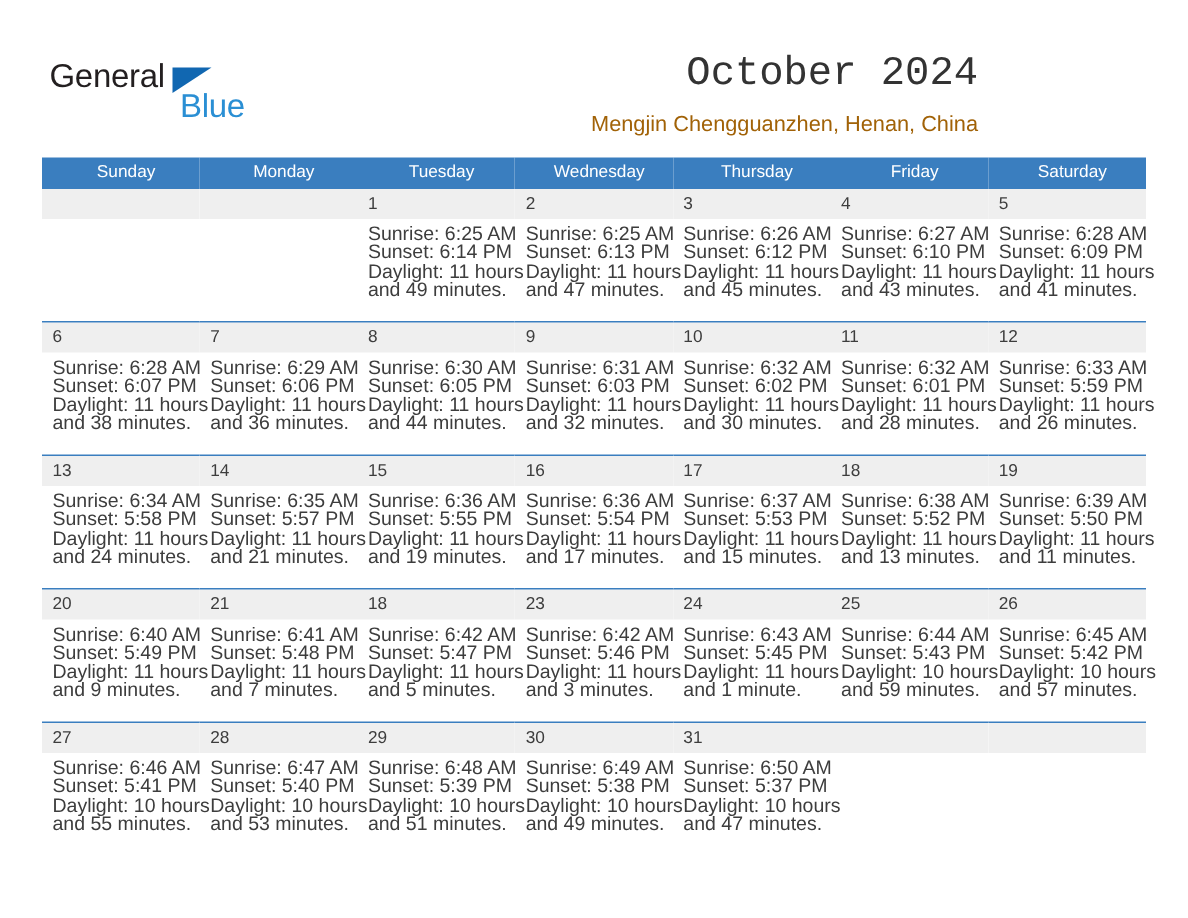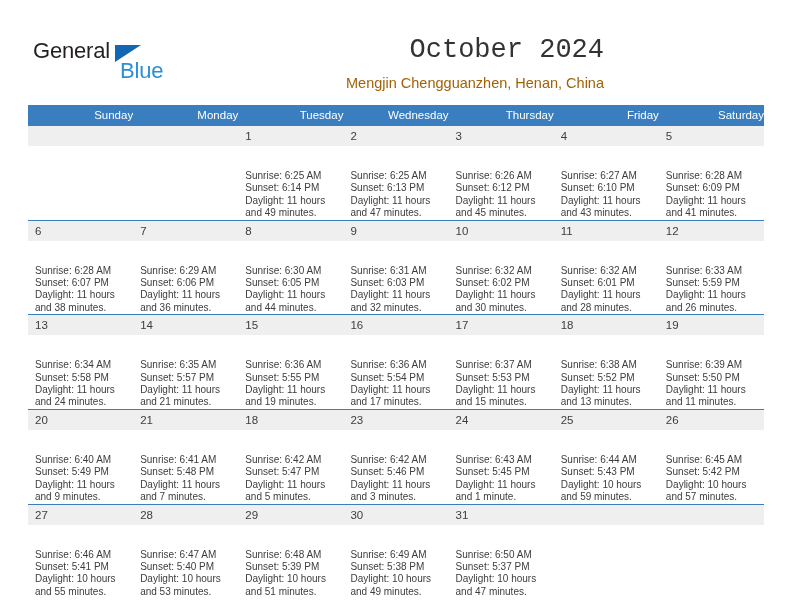--- a/index.html
+++ b/index.html
@@ -22,20 +22,21 @@
     box-sizing: border-box;
   }
 
   
   .header {
     position: absolute;
     left: 0;
     top: 0;
     width: 640px;
     height: 104px;
+    padding-left: 48px;
   }
   .logo {
     position: absolute;
     left: 33px;
     top: 38px;
     width: 170px;
     height: 46px;
   }
   .logo-general {
     position: absolute;
@@ -96,21 +97,21 @@
     border-collapse: collapse;
     table-layout: fixed;
   }
   .calendar col { width: 105.14px; }
 
   .dow-row th {
     background: #3a7ebf;
     color: #ffffff;
     font-size: 11.5px;
     font-weight: normal;
-    text-align: right;
+    text-align: center;
     padding: 4px 0 5px 7px;
     height: 11px;
     vertical-align: middle;
   }
 
   .week-row td {
     vertical-align: top;
     padding: 0;
     border-top: 1px solid #3a7ebf;
     height: 88px;
@@ -131,24 +132,23 @@
     line-height: 12px;
   }
   .daynum.blank {
     background: #efefef;
   }
   td.empty-cell .daynum {
     background: #efefef;
   }
   .details {
     padding: 4px 6px 0 7px;
-    font-size: 10px;
+    font-size: 13px;
     line-height: 12.4px;
     color: #3d3d3d;
-    margin-top: 20px;
   }
   .details div { white-space: nowrap; }
 </style>
 </head>
 <body>
 
 <div class="page">
 
   <div class="header">
 

